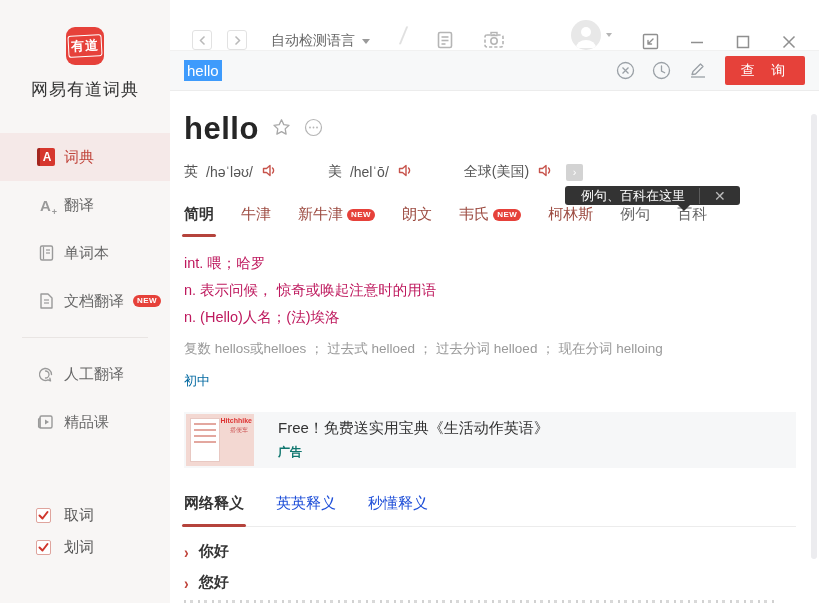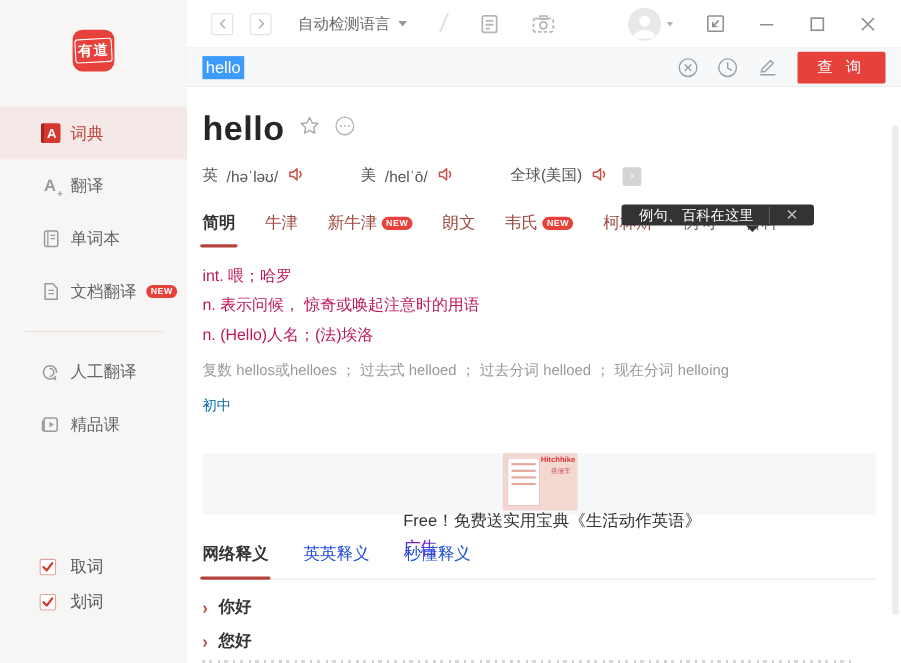--- a/index.html
+++ b/index.html
@@ -28,41 +28,41 @@
   .badge-new { background:#e6413a; color:#fff; font-size:8px; font-weight:bold; border-radius:7px;
                padding:2px 4px; line-height:1; letter-spacing:.5px; }
   .side-bottom { margin-top:auto; padding:0 0 40px 36px; }
   .toggle-row { display:flex; align-items:center; gap:13px; height:32px; color:#555; font-size:15px; cursor:pointer; }
   .cbox { width:15px; height:15px; background:#fff; border:1px solid #dfa49d; border-radius:2px;
           display:inline-flex; align-items:center; justify-content:center; }
 
   
   .main { flex:1; display:flex; flex-direction:column; position:relative; background:#fff; }
 
-  .toolbar { height:62px; display:flex; align-items:center; padding:0 22px; background:#fff; }
+  .toolbar { height:62px; display:flex; align-items:flex-end; padding:0 22px; background:#fff; }
   .nav-btn { width:20px; height:20px; border:1px solid #e2e2e2; border-radius:3px; background:#fff;
              display:flex; align-items:center; justify-content:center; cursor:pointer; }
   .nav-btn + .nav-btn { margin-left:15px; }
   .lang-select { margin-left:24px; display:flex; align-items:center; gap:7px; color:#666; font-size:14px; cursor:pointer; }
   .caret { width:0; height:0; border-left:4px solid transparent; border-right:4px solid transparent; border-top:5px solid #9a9a9a; }
   .slash { margin-left:30px; color:#e0e0e0; font-size:24px; font-weight:300; transform:skewX(-8deg); }
   .tb-ic { margin-left:28px; cursor:pointer; display:inline-flex; }
   .tb-spacer { flex:1; }
   .avatar-wrap { display:flex; align-items:center; gap:5px; cursor:pointer; }
   .avatar { width:30px; height:30px; border-radius:50%; background:#e8e8e8; overflow:hidden; display:flex; align-items:flex-end; justify-content:center; }
   .win-ic { margin-left:30px; cursor:pointer; display:inline-flex; }
 
   
   .search-band { height:50px; background:#f7f8f9; border-top:1px solid #f1f1f1; border-bottom:1px solid #ececec;
                  display:flex; align-items:center; padding:0 14px; }
   .query-sel { background:#3e9bfc; color:#fff; font-size:15px; padding:2px 3px; }
   .search-spacer { flex:1; }
   .search-ic { margin-right:17px; cursor:pointer; display:inline-flex; }
   .search-btn { width:80px; height:29px; background:#e6413a; color:#fff; border:none; border-radius:2px;
-                font-size:14px; letter-spacing:4px; cursor:pointer; font-family:Liberation Sans, sans-serif; }
+                font-size:14px; letter-spacing:4px; cursor:pointer; font-family:Liberation Mono, monospace; }
 
   
   .content { flex:1; padding:20px 0 0 14px; position:relative; }
   .head-row { display:flex; align-items:center; gap:13px; }
   .headword { font-size:31px; font-weight:bold; color:#262626; letter-spacing:.5px; }
   .pron-row { margin-top:15px; display:flex; align-items:center; gap:10px; font-size:14px; color:#555; }
   .pron-item { display:flex; align-items:center; gap:8px; }
   .pron-gap { width:30px; }
   .global-more { width:17px; height:17px; background:#d3d3d3; border-radius:2px; color:#fff;
                  display:flex; align-items:center; justify-content:center; font-size:11px; cursor:pointer; margin-left:4px; }
@@ -71,29 +71,29 @@
   .dtab { color:#9d4c42; cursor:pointer; display:flex; align-items:center; gap:4px; position:relative; padding-bottom:2px; }
   .dtab.plain { color:#666; }
   .dtab.active { color:#333; font-weight:bold; }
   .dtab.active::after { content:""; position:absolute; left:-2px; right:-2px; bottom:-11px; height:3px; background:#b5433c; border-radius:2px; }
 
   .defs { margin-top:24px; }
   .def-line { font-size:14.5px; color:#be185d; line-height:27px; }
   .word-forms { margin-top:9px; font-size:13.5px; color:#999; }
   .level-tag { margin-top:14px; font-size:13px; color:#0369a1; }
 
-  .ad-box { margin-top:34px; width:612px; height:56px; background:#f6f7f8; display:flex; align-items:center; cursor:pointer;flex-direction:column; }
+  .ad-box { margin-top:22px; width:612px; height:56px; background:#f6f7f8; display:flex; align-items:center; cursor:pointer; }
   .ad-thumb { width:68px; height:52px; margin-left:2px; background:#f3d8d2; position:relative; overflow:hidden; flex-shrink:0; }
   .ad-thumb .book { position:absolute; left:4px; top:4px; width:30px; height:44px; background:#fff; border:1px solid #e8c8c2; }
   .ad-thumb .book i { display:block; height:2px; background:#e3a79f; margin:4px 3px 0; }
   .ad-thumb .brand { position:absolute; right:2px; top:3px; color:#d33; font-size:7px; font-weight:bold; font-style:normal; }
   .ad-thumb .brand-sub { position:absolute; right:6px; top:12px; color:#c55; font-size:6px; font-style:normal; }
   .ad-text { margin-left:24px; }
   .ad-title { font-size:15px; color:#333; }
-  .ad-label { margin-top:6px; font-size:16px; color:#6d28d9; }
+  .ad-label { margin-top:6px; font-size:12px; color:#0f766e;font-weight:bold; }
 
   .web-tabs { margin-top:26px; width:612px; display:flex; gap:32px; font-size:15px; border-bottom:1px solid #ececec; padding-bottom:13px;align-items:flex-end; }
   .wtab { color:#1d4ed8; cursor:pointer; position:relative; }
   .wtab.active { color:#333; font-weight:bold; }
   .wtab.active::after { content:""; position:absolute; left:-2px; right:-2px; bottom:-14px; height:3px; background:#b5433c; border-radius:2px; }
 
   .web-items { margin-top:9px; }
   .web-item { display:flex; align-items:center; gap:10px; height:31px; font-size:15px; font-weight:bold; color:#333; cursor:pointer; }
   .web-item .chev { color:#c0443b; font-weight:bold; font-size:14px; transform:scaleY(1.2); }
   .cutoff { width:590px; height:3px; margin-top:2px; opacity:.45;
@@ -113,20 +113,21 @@
 </head>
 <body>
 
 <div class="app">
 
   <div class="sidebar">
     <div class="logo-wrap">
       <div class="logo">
           <span>有道</span>
         </div>
+      <div class="app-title">网易有道词典</div>
     </div>
     <div class="nav">
       <div class="nav-item active">
         <span class="nav-ic">
             <span class="dict-ic">A</span>
           </span>
         <span>词典</span>
       </div>
       <div class="nav-item">
         <span class="nav-ic a-plus">A<i>+</i></span>

